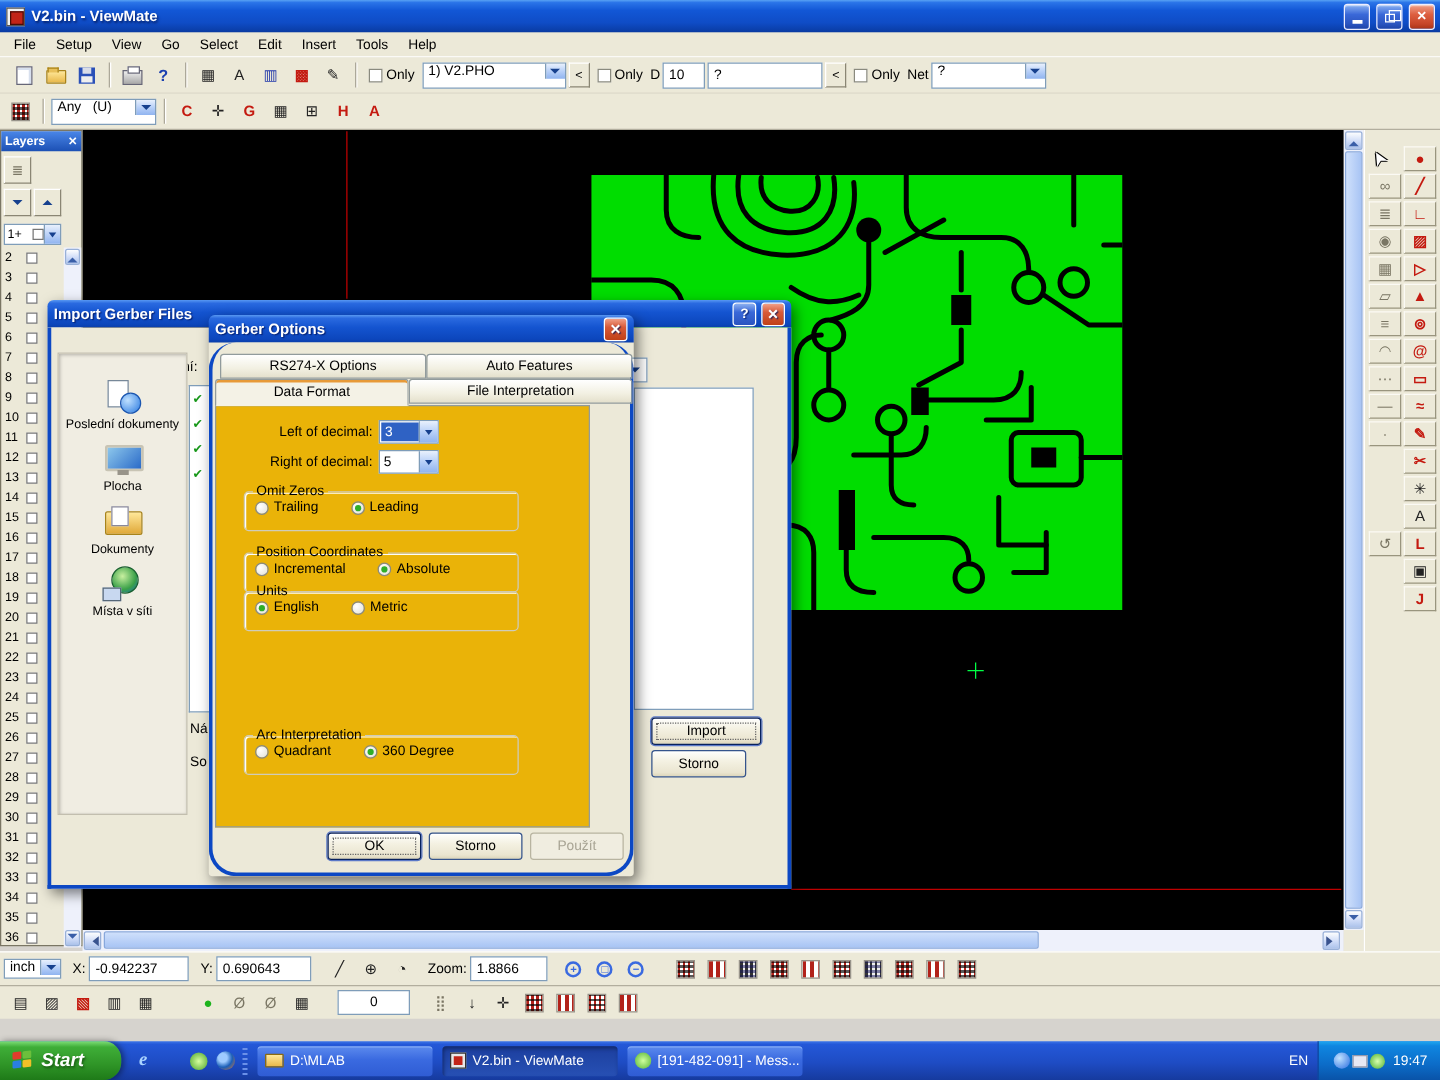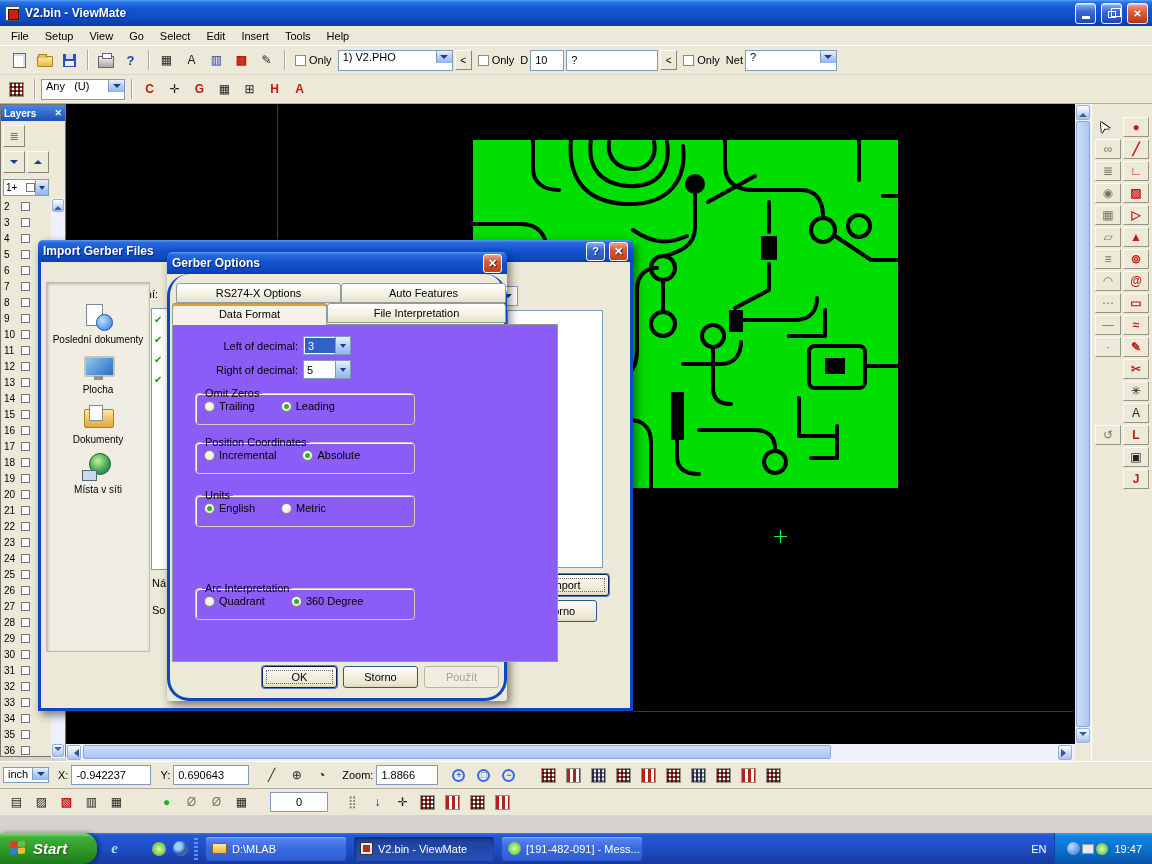--- a/index.html
+++ b/index.html
@@ -146,21 +146,21 @@
 .pl-net::after{content:"";position:absolute;left:1px;bottom:0;width:13px;height:9px;background:#c8d8f0;border:1px solid #567;}
 .fcheck{height:20px;display:flex;align-items:center;color:#18981a;font-size:10px;padding-left:2px;}
 
 
 .tabs1{position:absolute;left:6px;top:9px;width:330px;height:20px;display:flex;}
 .tabs2{position:absolute;left:2px;top:29px;width:334px;height:22px;display:flex;}
 .tab{flex:1;display:flex;align-items:center;justify-content:center;font-size:11px;height:20px;
  border:1px solid #919b9c;border-radius:3px 3px 0 0;background:linear-gradient(180deg,#fff,#f2f0e2 60%,#e4e0cc);}
 .tab.active{height:22px;background:#f4f2e6;border-bottom-color:#f4f2e6;box-shadow:inset 0 2px 0 #e79a38;z-index:6;}
 .tabs2 span.tab:first-of-type{flex:0 0 155px;}
-.tabpanel{position:absolute;left:2px;top:50px;width:386px;height:338px;border:1px solid #919b9c;background:#8b5cf6;z-index:5;}
+.tabpanel{position:absolute;left:2px;top:50px;width:300px;height:338px;border:1px solid #919b9c;background:#eab308;z-index:5;}
 .glabel{position:absolute;width:105px;text-align:right;}
 .dcombo{position:absolute;width:48px;height:19px;background:#fff;border:1px solid #7f9db9;display:flex;align-items:stretch;}
 .dcombo .cv{flex:1;display:flex;align-items:center;padding-left:3px;}
 .dcombo .cv.hl{background:#2f62c4;color:#fff;margin:1px 0 1px 1px;}
 .dcombo .cb{width:15px;display:flex;align-items:center;justify-content:center;border-left:1px solid #7f9db9;background:linear-gradient(180deg,#e8f0fd,#b8d0f8 50%,#90b4f0);}
 .dcombo .cb .arr-d{border-width:3px;border-top-width:4px;margin-top:3px;}
 .grp{position:absolute;left:22px;width:220px;height:38px;border:1px solid #cfccba;border-radius:4px;box-shadow:inset 1px 1px 0 #fffef6;}
 .grp legend{margin-left:6px;padding:0 3px;font-size:11px;}
 .grp .opts{display:flex;align-items:center;padding:1px 0 0 8px;}
 .radio{display:flex;align-items:center;gap:4px;margin-right:26px;white-space:nowrap;}
@@ -989,21 +989,21 @@
                 <span class="rb unselected"></span>
                 <span>Incremental</span>
               </label>
               <label class="radio">
                 <span class="rb selected"></span>
                 <span>Absolute</span>
               </label>
             </div>
         </fieldset>
 
-        <fieldset class="grp" style="top:164px">
+        <fieldset class="grp" style="top:142px">
           <legend>Units</legend>
           <div class="opts">
 
           <label class="radio">
                 <span class="rb selected"></span>
                 <span>English</span>
               </label>
               <label class="radio">
                 <span class="rb unselected"></span>
                 <span>Metric</span>

